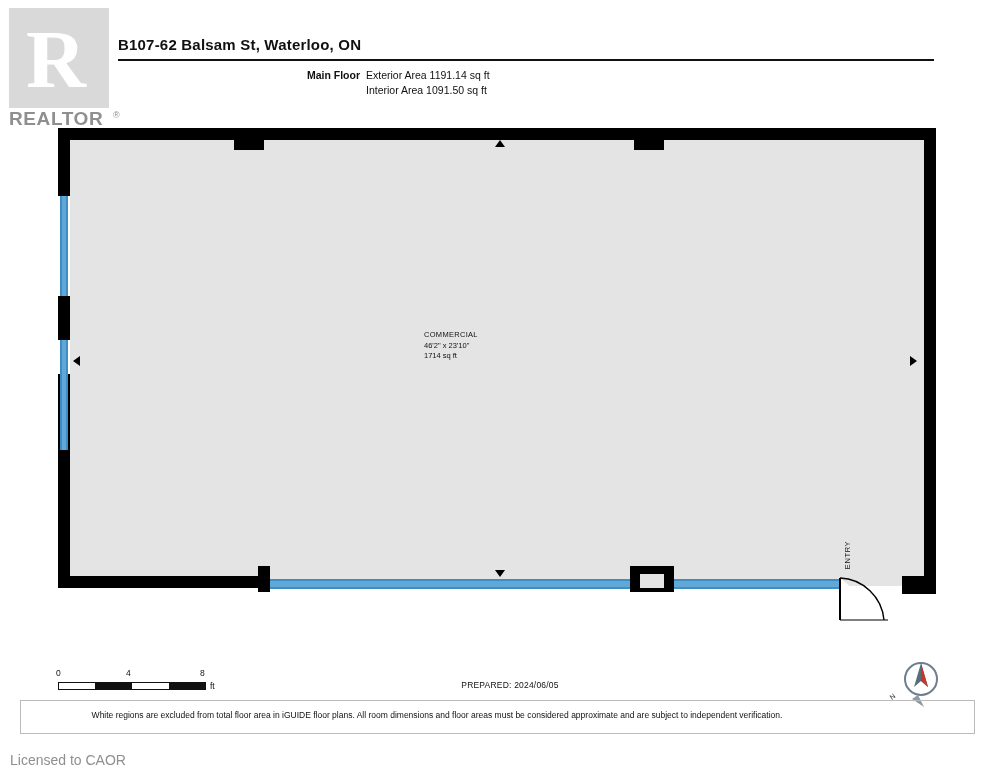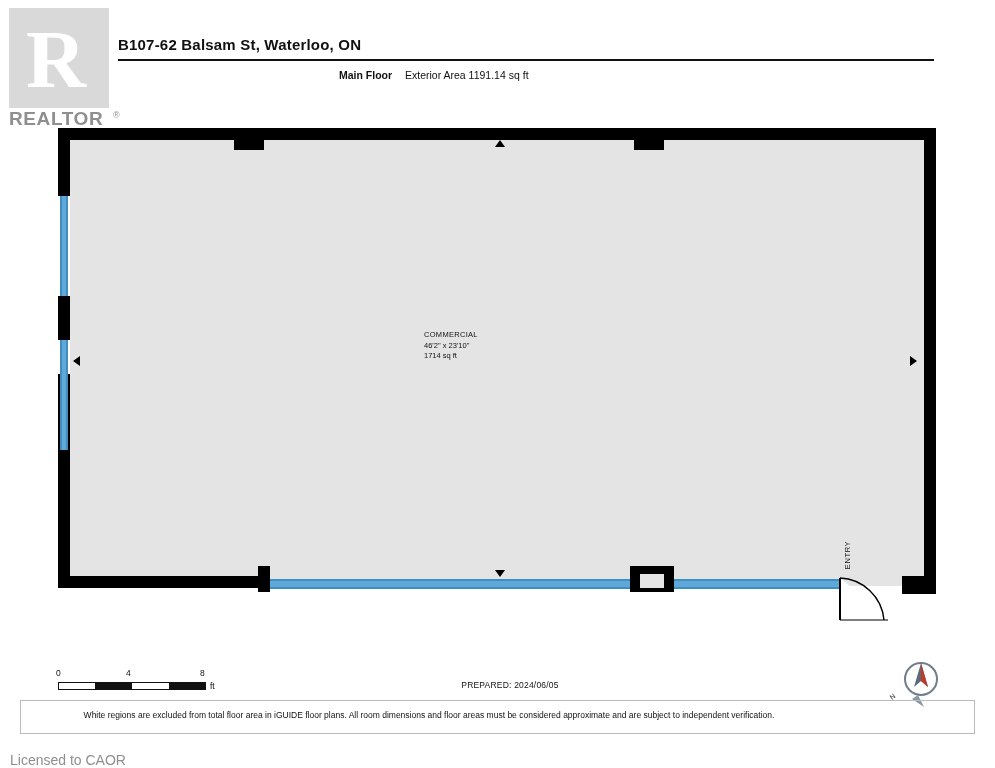--- a/index.html
+++ b/index.html
@@ -84,23 +84,22 @@
     left: 300px;
     top: 68px;
     width: 420px;
     font-size: 10.5px;
     line-height: 14.5px;
   }
   #header-sub .floor-label {
     font-weight: bold;
     display: inline-block;
     width: 60px;
-    text-align: left;
+    text-align: right;
     margin-right: 6px;
-    margin-left: 39px;
   }
   #header-sub .row2 {
     padding-left: 66px;
   }
 
   
   #floorplan {
     position: absolute;
     left: 0;
     top: 0;
@@ -280,20 +279,21 @@
     box-sizing: border-box;
   }
   #disclaimer-text {
     position: absolute;
     left: 20px;
     top: 710px;
     width: 818px;
     text-align: center;
     font-size: 8.5px;
     color: #111111;
+    padding-left: 8px;
   }
 
   
   #license {
     position: absolute;
     left: 10px;
     top: 752px;
     font-size: 14px;
     color: #8f8f8f;
   }
@@ -306,20 +306,23 @@
   <div class="logo-r">R</div>
   <div class="logo-word">REALTOR</div>
   <div class="logo-reg">®</div>
 </div>
 
 <div id="header-title">B107-62 Balsam St, Waterloo, ON</div>
 <div id="header-rule"></div>
 <div id="header-sub">
   <div class="row1">
     <span class="floor-label">Main Floor</span><span>Exterior Area 1191.14 sq ft</span>
+  </div>
+  <div class="row2">
+    <span>Interior Area 1091.50 sq ft</span>
   </div>
 </div>
 
 <div id="floorplan">
 
   <div class="interior" style="left:70px; top:140px; width:854px; height:440px;"></div>
   <div class="interior" style="left:270px; top:568px; width:654px; height:18px;"></div>
 
   <div class="wall" style="left:58px; top:128px; width:878px; height:12px;"></div>
 

